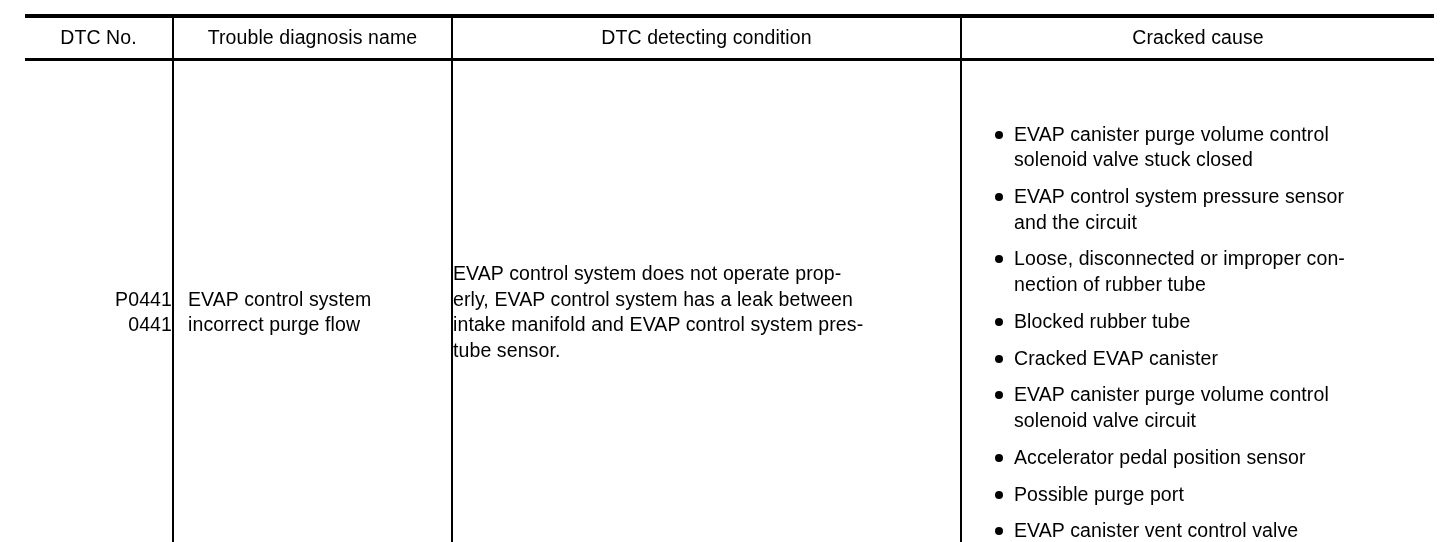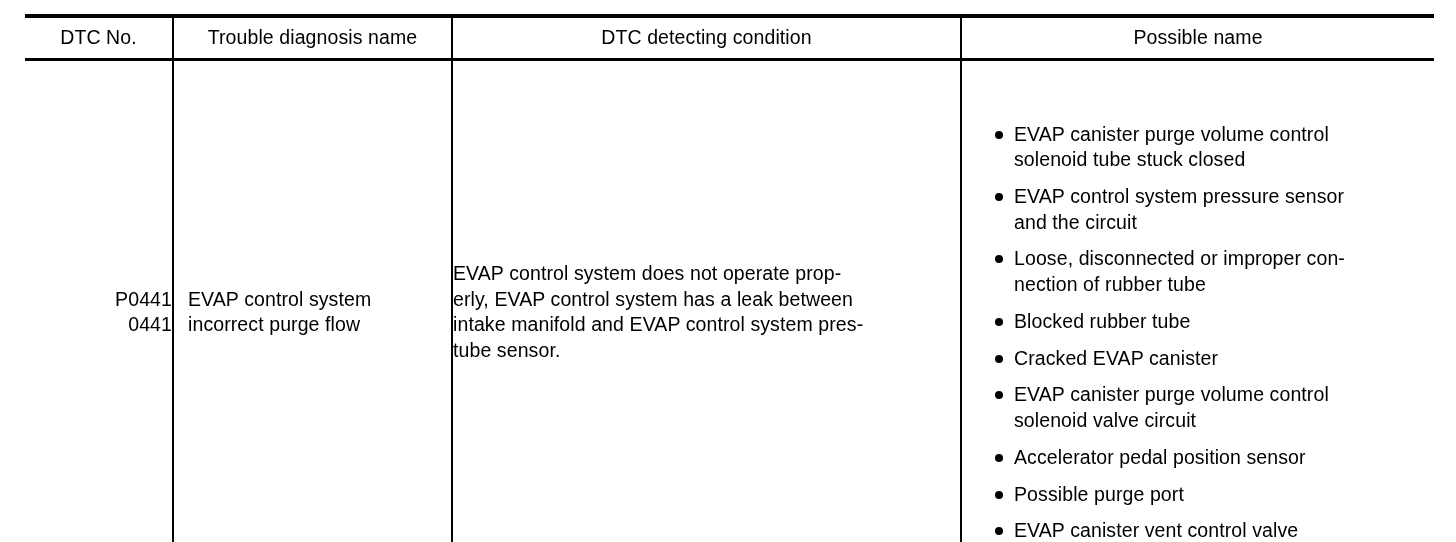--- a/index.html
+++ b/index.html
@@ -134,21 +134,21 @@
       <col class="c-name">
       <col class="c-condition">
       <col class="c-cause">
     </colgroup>
 
     <thead>
       <tr>
         <th>DTC No.</th>
         <th class="divider">Trouble diagnosis name</th>
         <th class="divider">DTC detecting condition</th>
-        <th class="divider">Possible name</th>
+        <th class="divider">Cracked cause</th>
       </tr>
     </thead>
 
     <tbody>
       <tr>
 
         <td class="cell-dtc">
           <span class="line">P0441</span>
           <span class="line">0441</span>
         </td>
@@ -165,21 +165,21 @@
           <span class="line">tube sensor.</span>
         </td>
 
         <td class="cell-cause divider">
           <ul class="cause-list">
 
             <li class="cause-item">
               <span class="cause-bullet"></span>
               <span class="cause-text">
                 <span class="line">EVAP canister purge volume control</span>
-                <span class="line">solenoid tube stuck closed</span>
+                <span class="line">solenoid valve stuck closed</span>
               </span>
             </li>
 
             <li class="cause-item">
               <span class="cause-bullet"></span>
               <span class="cause-text">
                 <span class="line">EVAP control system pressure sensor</span>
                 <span class="line">and the circuit</span>
               </span>
             </li>

